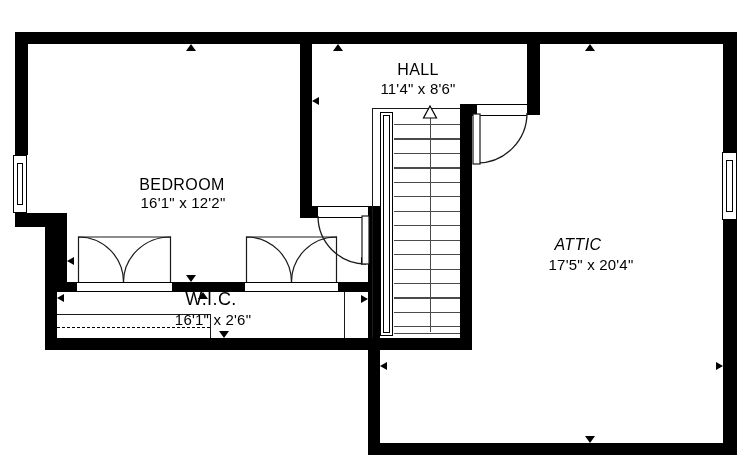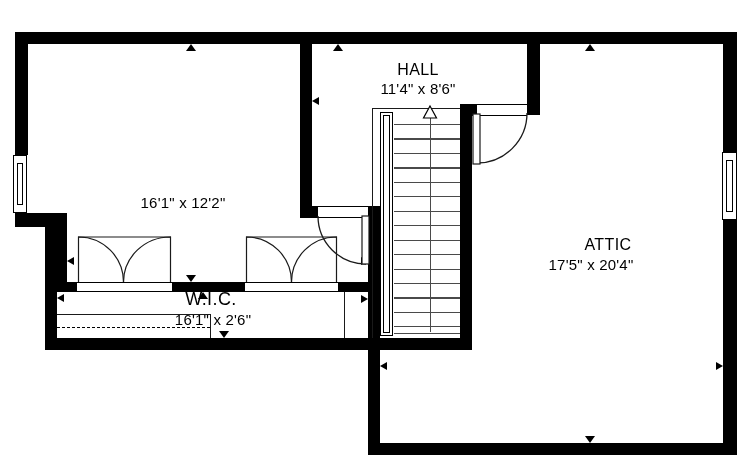--- a/index.html
+++ b/index.html
@@ -80,24 +80,25 @@
       <div class="tread" style="top: 218.3px;"></div>
     </div>
   <div class="grayline" style="left:430px;top:112px;width:1px;height:220px;"></div>
   <div class="grayline" style="left:394px;top:333px;width:66px;height:1px;"></div>
 
   <div class="thinline" style="left:57px;top:314px;width:153px;height:1px;"></div>
   <div class="thinline" style="left:210px;top:314px;width:1px;height:24px;"></div>
   <div class="dashedline" style="left:57px;top:327px;width:153px;"></div>
   <div class="thinline" style="left:344px;top:292px;width:1px;height:46px;"></div>
 
+  <div class="room-label" style="left:182px;top:185px;">BEDROOM</div>
   <div class="room-dims" style="left:183px;top:202px;">16'1" x 12'2"</div>
   <div class="room-label" style="left:418px;top:70px;">HALL</div>
   <div class="room-dims" style="left:418px;top:88px;">11'4" x 8'6"</div>
-  <div class="room-label" style="left:608px;top:245px;">ATTIC</div>
+  <div class="room-label" style="left:578px;top:245px;font-style:italic;">ATTIC</div>
   <div class="room-dims" style="left:591px;top:264px;">17'5" x 20'4"</div>
   <div class="room-label" style="left:211px;top:299px;font-size:18px;">W.I.C.</div>
   <div class="room-dims" style="left:213px;top:319px;">16'1" x 2'6"</div>
 
   <div class="tri tri-up" style="left:186px;top:44px;"></div>
   <div class="tri tri-up" style="left:333px;top:44px;"></div>
   <div class="tri tri-up" style="left:585px;top:44px;"></div>
   <div class="tri tri-left" style="left:312px;top:97px;"></div>
   <div class="tri tri-left" style="left:67px;top:257px;"></div>
   <div class="tri tri-right" style="left:361px;top:257px;"></div>

